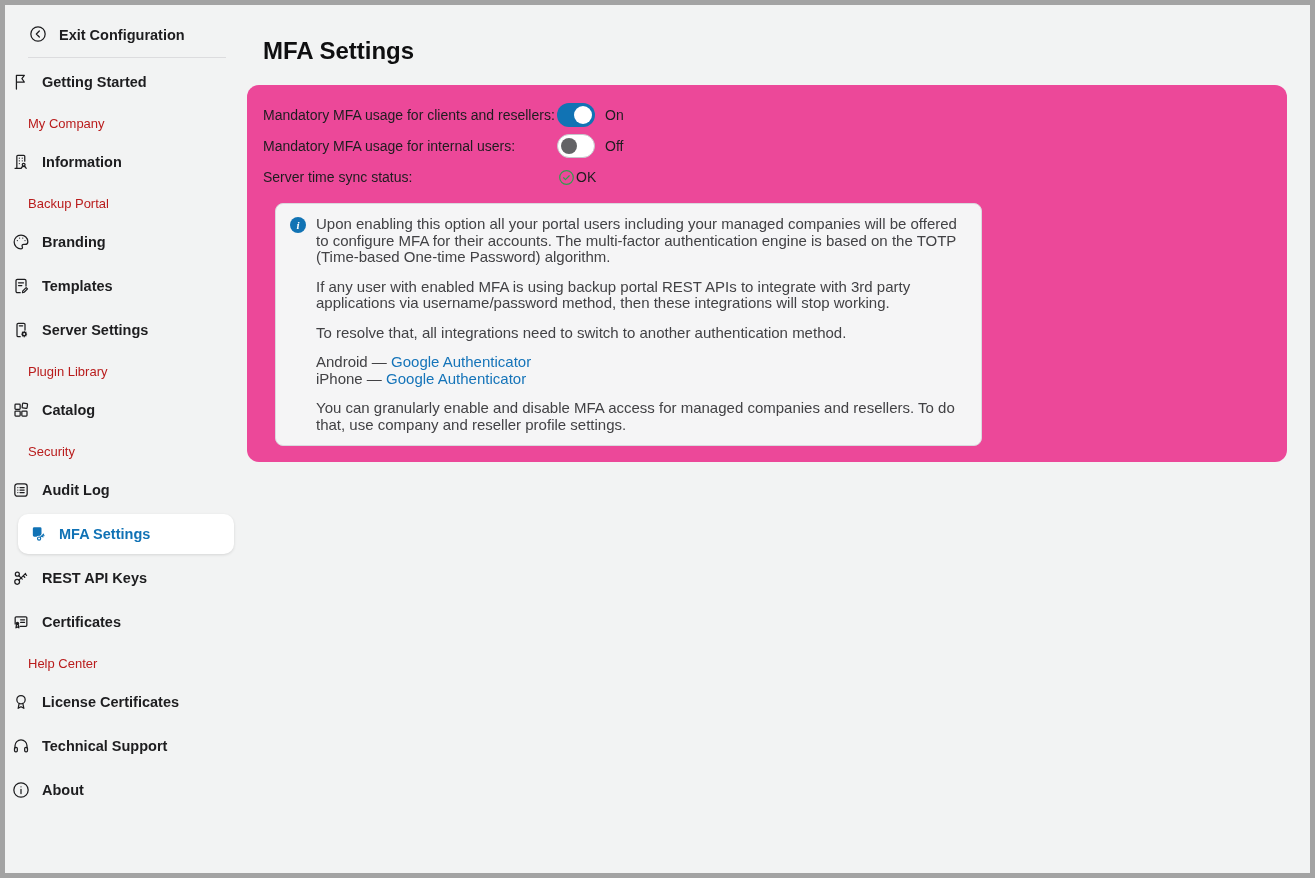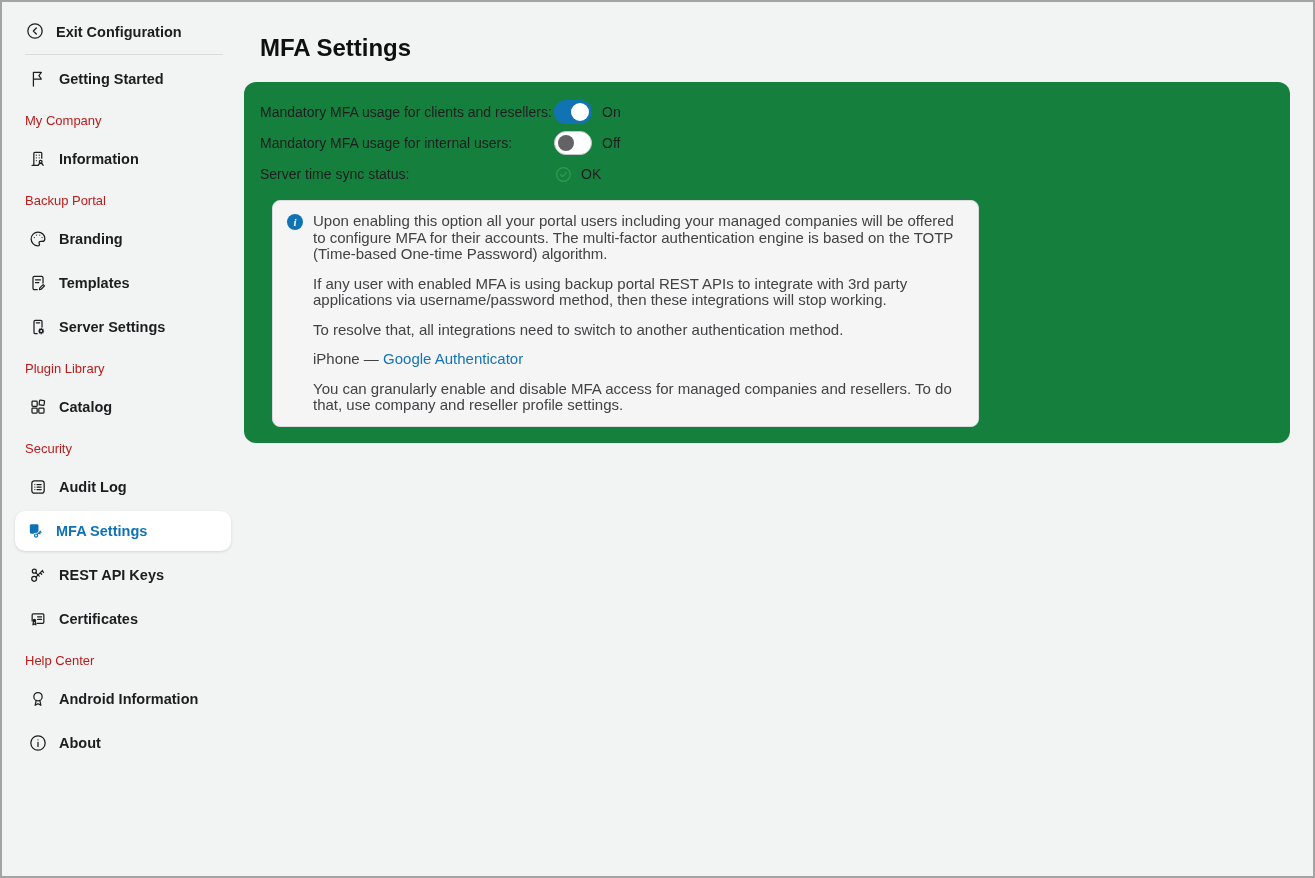--- a/index.html
+++ b/index.html
@@ -1,36 +1,36 @@
 <!DOCTYPE html>
 <html><head>
 <meta charset="utf-8">
 <style>
   * { margin:0; padding:0; box-sizing:border-box; }
   html,body { background:#e8e8e8; }
   .window {
     width:1315px; height:878px;
-    border:2px solid #a3a3a3;
+    border:5px solid #a3a3a3;
     background:#f2f3f3;
     display:flex;
     overflow:hidden;
     font-family:"Liberation Sans", sans-serif;
     color:#1d1d1f;
   }
   
   .sidebar { flex:0 0 242px; width:242px; padding-top:8px; }
   .exit-row {
     display:flex; align-items:center; gap:11px;
     height:44px; padding-left:23px;
     font-size:14.5px; font-weight:600; cursor:pointer;
   }
   .divider { height:1px; background:#dcdcde; margin:0 21px 2px 23px; }
   .nav-item {
     display:flex; align-items:center; gap:11px;
-    height:40px; padding-left:26px; margin-top:4px;
+    height:40px; padding-left:6px; margin-top:4px;
     font-size:14.5px; font-weight:600; cursor:pointer;
   }
   .nav-item .ico { flex:none; width:20px; height:20px; display:flex; }
   .nav-item.active {
     margin-left:13px; margin-right:13px; padding-left:10px;
     background:#ffffff; border-radius:10px;
     box-shadow:0 1px 3px rgba(0,0,0,.12);
     color:#1072b5;
   }
   .section-label {
@@ -40,42 +40,42 @@
   svg.icon { width:20px; height:20px; stroke:currentColor; fill:none;
              stroke-width:1.5; stroke-linecap:round; stroke-linejoin:round; }
   
   .main { flex:1; padding:0 23px 0 0; min-width:0; }
   .page-title {
     margin:31px 0 0 16px;
     font-size:24px; line-height:29px; font-weight:700; color:#0f0f10;
   }
   .card {
     margin-top:20px;
-    background:#15803d; border-radius:12px;
+    background:#ec4899; border-radius:12px;
     padding:18px 16px 16px 16px;
   }
   .setting-row {
     display:flex; align-items:center;
     height:24px; margin-bottom:7px;
     font-size:14px;
   }
   .setting-label { width:294px; }
   .state-label { margin-left:10px; font-size:14px; }
   .toggle { position:relative; width:38px; height:24px; border-radius:12px; cursor:pointer; flex:none; }
   .toggle.on  { background:#1173b4; }
   .toggle.on .knob {
     position:absolute; top:3px; right:3px; width:18px; height:18px;
     border-radius:50%; background:#fff;
   }
   .toggle.off { background:#fff; border:1.5px solid #c6c6cb; }
   .toggle.off .knob {
     position:absolute; top:2.5px; left:3px; width:16px; height:16px;
     border-radius:50%; background:#636366;
   }
-  .status-ok { display:flex; align-items:center; gap:8px; }
+  .status-ok { display:flex; align-items:center; }
   .status-ok svg { width:19px; height:19px; stroke:#2f9e4e; fill:none;
                    stroke-width:1.5; stroke-linecap:round; stroke-linejoin:round; }
   .info-box {
     display:flex; gap:10px;
     width:707px; margin:14px 0 0 12px;
     padding:12px 14px;
     background:#f5f5f6;
     border:1px solid #d9d9de;
     border-radius:8px;
   }
@@ -238,23 +238,33 @@
 
     <div class="section-label">Help Center</div>
 
     <div class="nav-item">
       <span class="ico">
         <svg class="icon" viewBox="0 0 24 24">
             <circle cx="12" cy="9.2" r="5"></circle>
             <path d="M9.8 13.7L8.6 19.6l3.4-2 3.4 2-1.2-5.9"></path>
           </svg>
       </span>
-      <span>Android Information</span>
-    </div>
-
+      <span>License Certificates</span>
+    </div>
+
+    <div class="nav-item">
+      <span class="ico">
+        <svg class="icon" viewBox="0 0 24 24">
+            <path d="M4.8 14.5v-2.7a7.2 7.2 0 0 1 14.4 0v2.7"></path>
+            <rect x="4.2" y="13.6" width="3.4" height="5.4" rx="1.5"></rect>
+            <rect x="16.4" y="13.6" width="3.4" height="5.4" rx="1.5"></rect>
+          </svg>
+      </span>
+      <span>Technical Support</span>
+    </div>
 
     <div class="nav-item">
       <span class="ico">
         <svg class="icon" viewBox="0 0 24 24">
             <circle cx="12" cy="12" r="8.6"></circle>
             <path d="M12 8.1h.01M12 11.2v5"></path>
           </svg>
       </span>
       <span>About</span>
     </div>
@@ -293,20 +303,21 @@
           <span>OK</span>
         </span>
       </div>
 
       <div class="info-box">
         <span class="info-icon">i</span>
         <div class="info-text">
           <p>Upon enabling this option all your portal users including your managed companies will be offered to configure MFA for their accounts. The multi-factor authentication engine is based on the TOTP (Time-based One-time Password) algorithm.</p>
           <p>If any user with enabled MFA is using backup portal REST APIs to integrate with 3rd party applications via username/password method, then these integrations will stop working.</p>
           <p>To resolve that, all integrations need to switch to another authentication method.</p>
+          <p class="tight"><span>Android — </span><a>Google Authenticator</a></p>
           <p><span>iPhone — </span><a>Google Authenticator</a></p>
           <p>You can granularly enable and disable MFA access for managed companies and resellers. To do that, use company and reseller profile settings.</p>
         </div>
       </div>
 
     </section>
   </main>
 
 </div>
 

